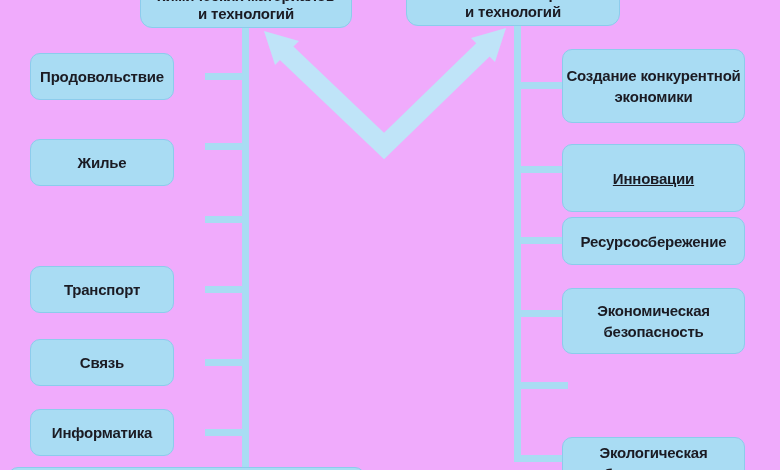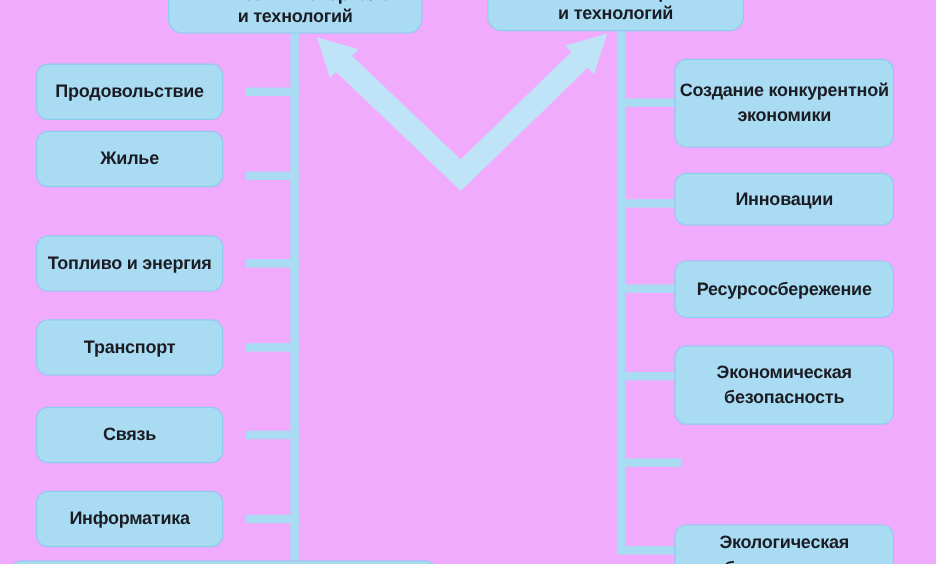--- a/index.html
+++ b/index.html
@@ -21,21 +21,21 @@
     align-items: center;
     justify-content: center;
     text-align: center;
     color: #1b1b23;
     font-weight: bold;
     font-size: 15px;
     line-height: 21px;
     letter-spacing: -0.2px;
     z-index: 2;
   }
-  .lbox { left: 30px; width: 156px; height: 47px; }
+  .lbox { left: 30px; width: 144px; height: 47px; }
   .rbox { left: 562px; width: 183px; }
   .topbox {
     flex-direction: column;
     justify-content: flex-end;
     padding-bottom: 4px;
     line-height: 18px;
     width: 212px;
     height: 64px;
     border-radius: 12px;
   }
@@ -96,40 +96,37 @@
   <div class="stub" style="left:518px; top:82px;  width:50px;"></div>
   <div class="stub" style="left:518px; top:166px; width:50px;"></div>
   <div class="stub" style="left:518px; top:237px; width:50px;"></div>
   <div class="stub" style="left:518px; top:310px; width:50px;"></div>
   <div class="stub" style="left:518px; top:382px; width:50px;"></div>
   <div class="stub" style="left:518px; top:455px; width:50px;"></div>
 
   <div class="box lbox" style="top:53px;">
       <span>Продовольствие</span>
     </div>
-  <div class="box lbox" style="top:109px;">
+  <div class="box lbox" style="top:139px;">
       <span>Жилье</span>
-    </div>
-  <div class="box lbox" style="top:196px;">
-      <span>Топливо и энергия</span>
     </div>
   <div class="box lbox" style="top:339px;">
       <span>Связь</span>
     </div>
   <div class="box lbox" style="top:266px;">
       <span>Транспорт</span>
     </div>
   <div class="box lbox" style="top:409px;">
       <span>Информатика</span>
     </div>
 
   <div class="box rbox" style="top:49px;  height:74px;align-items:center;">
       <span>Создание конкурентной экономики</span>
     </div>
-  <div class="box rbox" style="top:144px; height:44px;">
+  <div class="box rbox" style="top:144px; height:68px;text-decoration:underline;">
       <span>Инновации</span>
     </div>
   <div class="box rbox" style="top:217px; height:48px;">
       <span>Ресурсосбережение</span>
     </div>
   <div class="box rbox" style="top:288px; height:66px;">
       <span>Экономическая безопасность</span>
     </div>
   <div class="box rbox" style="top:437px; height:56px; align-items:flex-start; padding-top:4px;">
       <span>Экологическая безопасность</span>

